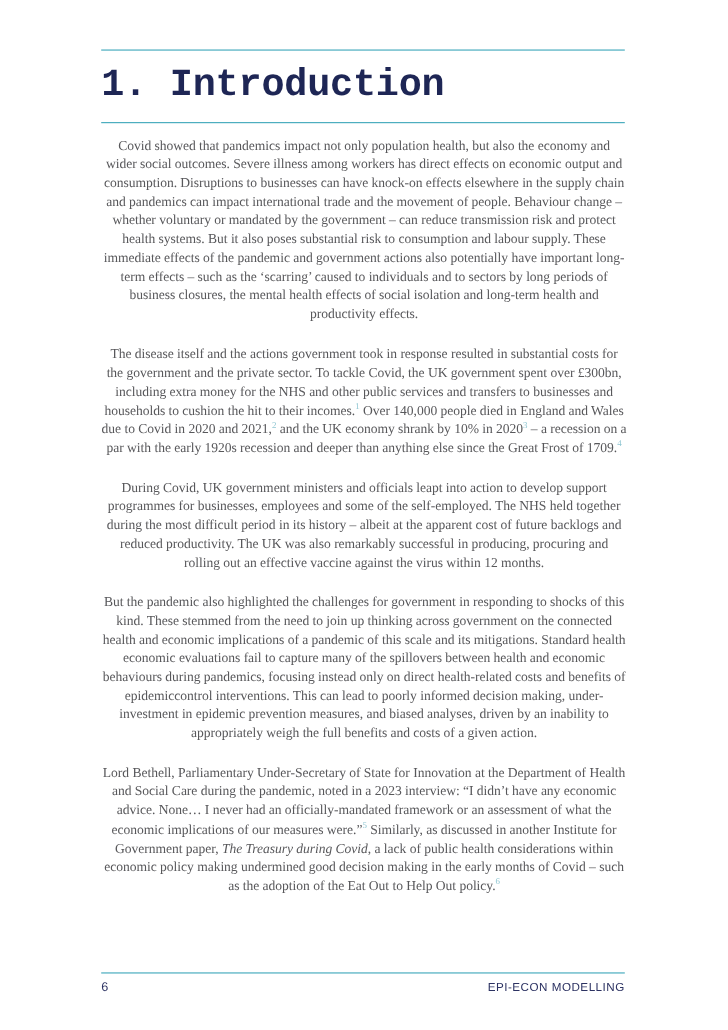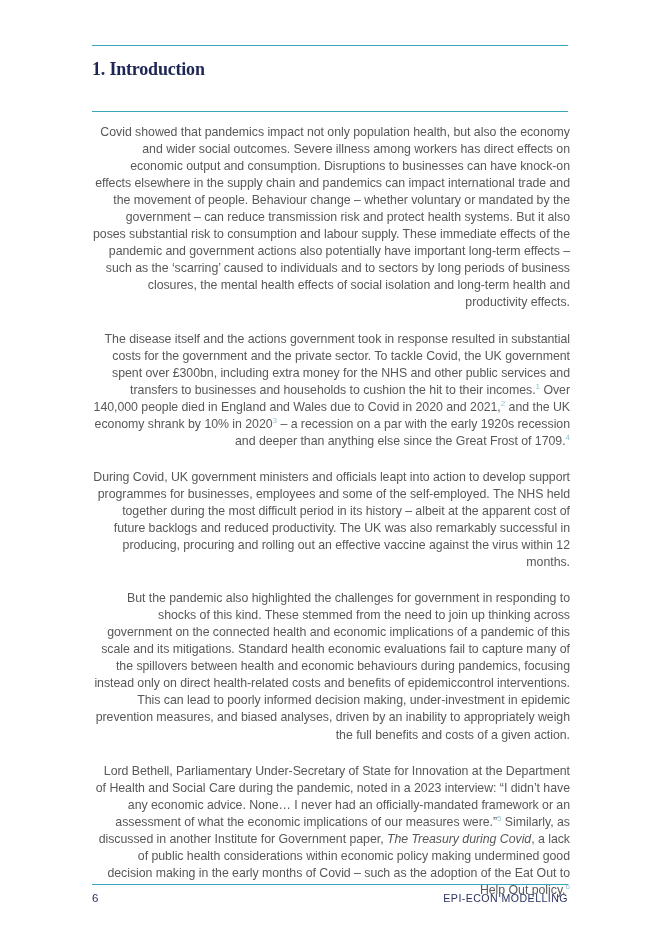--- a/index.html
+++ b/index.html
@@ -56,42 +56,42 @@
     height: 0;
     border-top: 1.4px solid #3aa6b9;
   }
 
   
   .page-title {
     position: absolute;
     left: 0;
     top: 60px;
     margin: 0;
-    font-family: Liberation Serif, serif;
-    font-size: 18px;
+    font-family: Liberation Mono, monospace;
+    font-size: 35px;
     font-weight: bold;
     letter-spacing: -0.2px;
     color: #1e2655;
     line-height: 1.0;
   }
 
   
   .body-text {
     position: absolute;
     left: 0;
     top: 124px;
     width: 478px;
   }
   .para {
     margin: 0 0 19px 0;
-    font-family: Liberation Sans, sans-serif;
+    font-family: Liberation Serif, serif;
     font-size: 12.35px;
     line-height: 17.05px;
     color: #58585b;
-    text-align: right;
+    text-align: center;
     letter-spacing: -0.035px;
     word-spacing: -0.02px;
   }
   .para:last-child { margin-bottom: 0; }
 
   .fn {
     font-size: 8.1px;
     vertical-align: super;
     line-height: 0;
     color: #8fc6d2;

